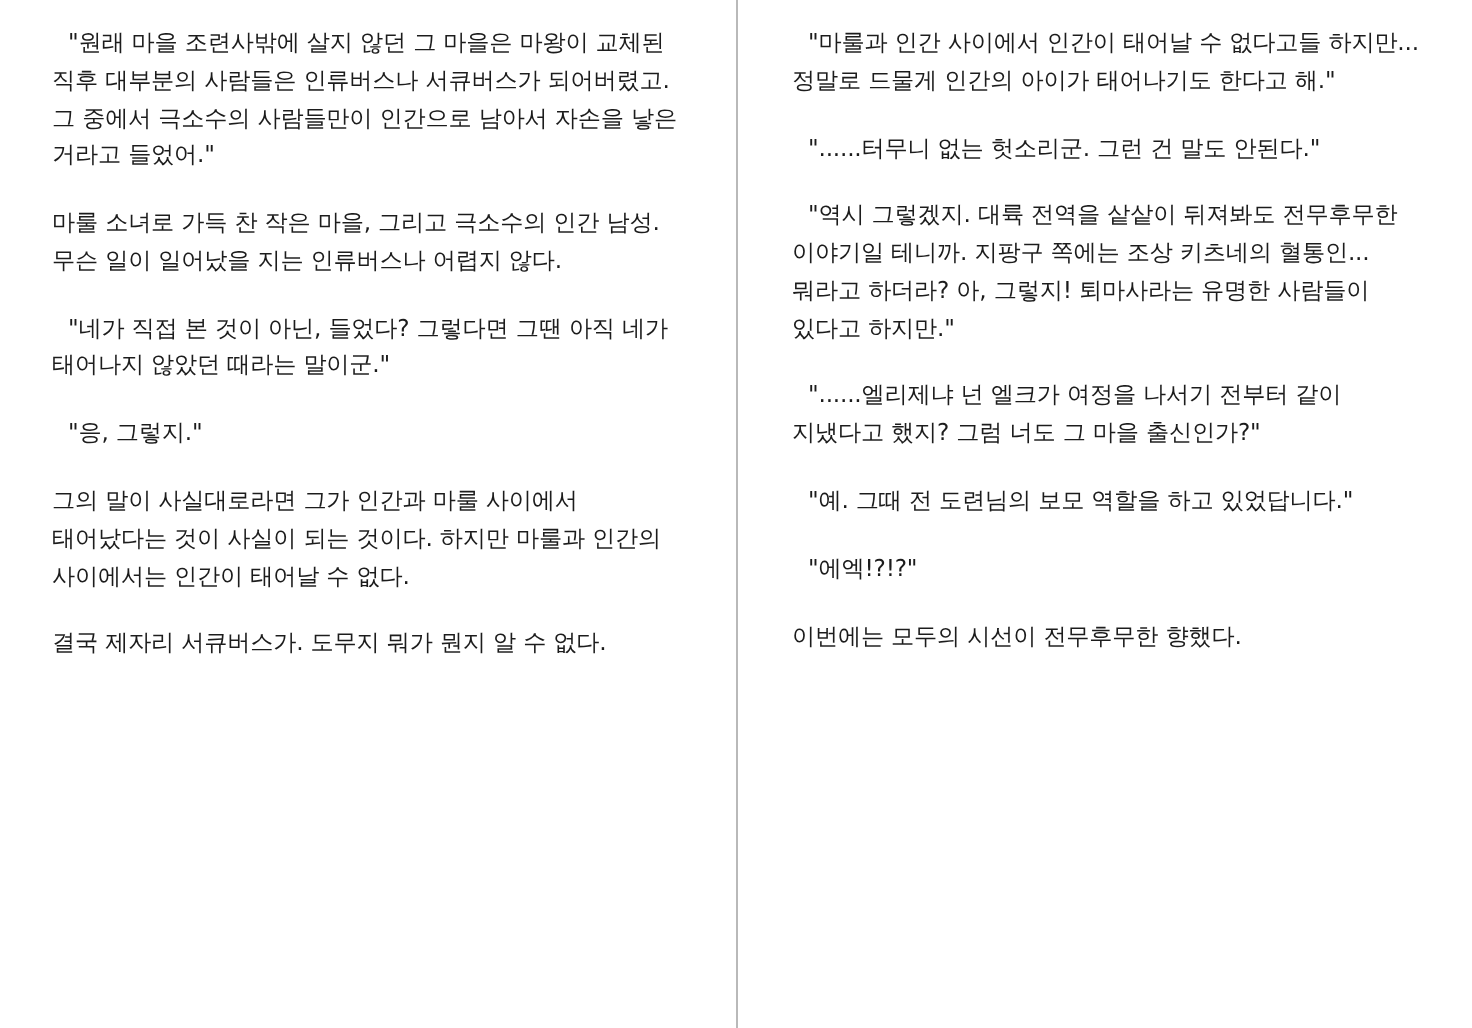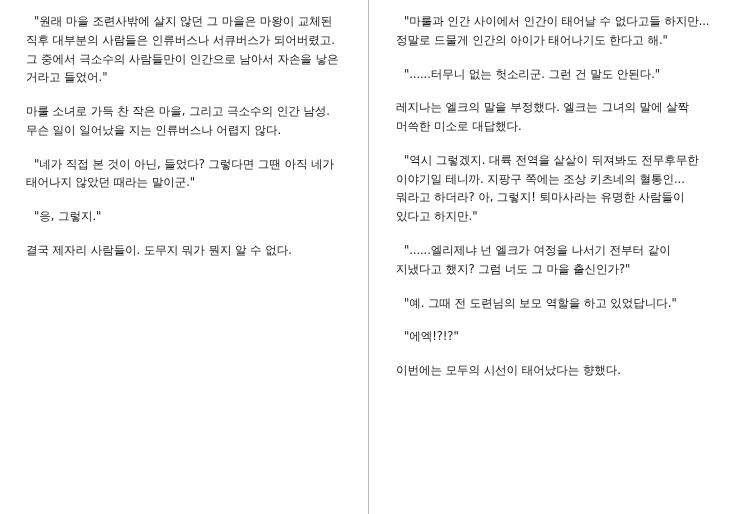--- a/index.html
+++ b/index.html
@@ -57,29 +57,29 @@
 </head>
 <body>
 
 <div class="page">
 
   <div class="column left">
     <p class="para quote">"원래 마을 조련사밖에 살지 않던 그 마을은 마왕이 교체된 직후 대부분의 사람들은 인류버스나 서큐버스가 되어버렸고. 그 중에서 극소수의 사람들만이 인간으로 남아서 자손을 낳은 거라고 들었어."</p>
     <p class="para">마룰 소녀로 가득 찬 작은 마을, 그리고 극소수의 인간 남성. 무슨 일이 일어났을 지는 인류버스나 어렵지 않다.</p>
     <p class="para quote">"네가 직접 본 것이 아닌, 들었다? 그렇다면 그땐 아직 네가 태어나지 않았던 때라는 말이군."</p>
     <p class="para quote">"응, 그렇지."</p>
-    <p class="para">결국 제자리 사람들이. 도무지 뭐가 뭔지 알 수 없다.</p>
+    <p class="para">그의 말이 사실대로라면 그가 인간과 마룰 사이에서 태어났다는 것이 사실이 되는 것이다. 하지만 마룰과 인간의 사이에서는 인간이 태어날 수 없다.</p>
+    <p class="para">결국 제자리 서큐버스가. 도무지 뭐가 뭔지 알 수 없다.</p>
   </div>
 
   <div class="divider"></div>
 
   <div class="column right">
     <p class="para quote">"마룰과 인간 사이에서 인간이 태어날 수 없다고들 하지만... 정말로 드물게 인간의 아이가 태어나기도 한다고 해."</p>
     <p class="para quote">"......터무니 없는 헛소리군. 그런 건 말도 안된다."</p>
-    <p class="para">레지나는 엘크의 말을 부정했다. 엘크는 그녀의 말에 살짝 머쓱한 미소로 대답했다.</p>
     <p class="para quote">"역시 그렇겠지. 대륙 전역을 샅샅이 뒤져봐도 전무후무한 이야기일 테니까. 지팡구 쪽에는 조상 키츠네의 혈통인... 뭐라고 하더라? 아, 그렇지! 퇴마사라는 유명한 사람들이 있다고 하지만."</p>
     <p class="para quote">"......엘리제냐 넌 엘크가 여정을 나서기 전부터 같이 지냈다고 했지? 그럼 너도 그 마을 출신인가?"</p>
     <p class="para quote">"예. 그때 전 도련님의 보모 역할을 하고 있었답니다."</p>
     <p class="para quote">"에엑!?!?"</p>
-    <p class="para">이번에는 모두의 시선이 태어났다는 향했다.</p>
+    <p class="para">이번에는 모두의 시선이 전무후무한 향했다.</p>
   </div>
 
 </div>
 
 </body></html>

